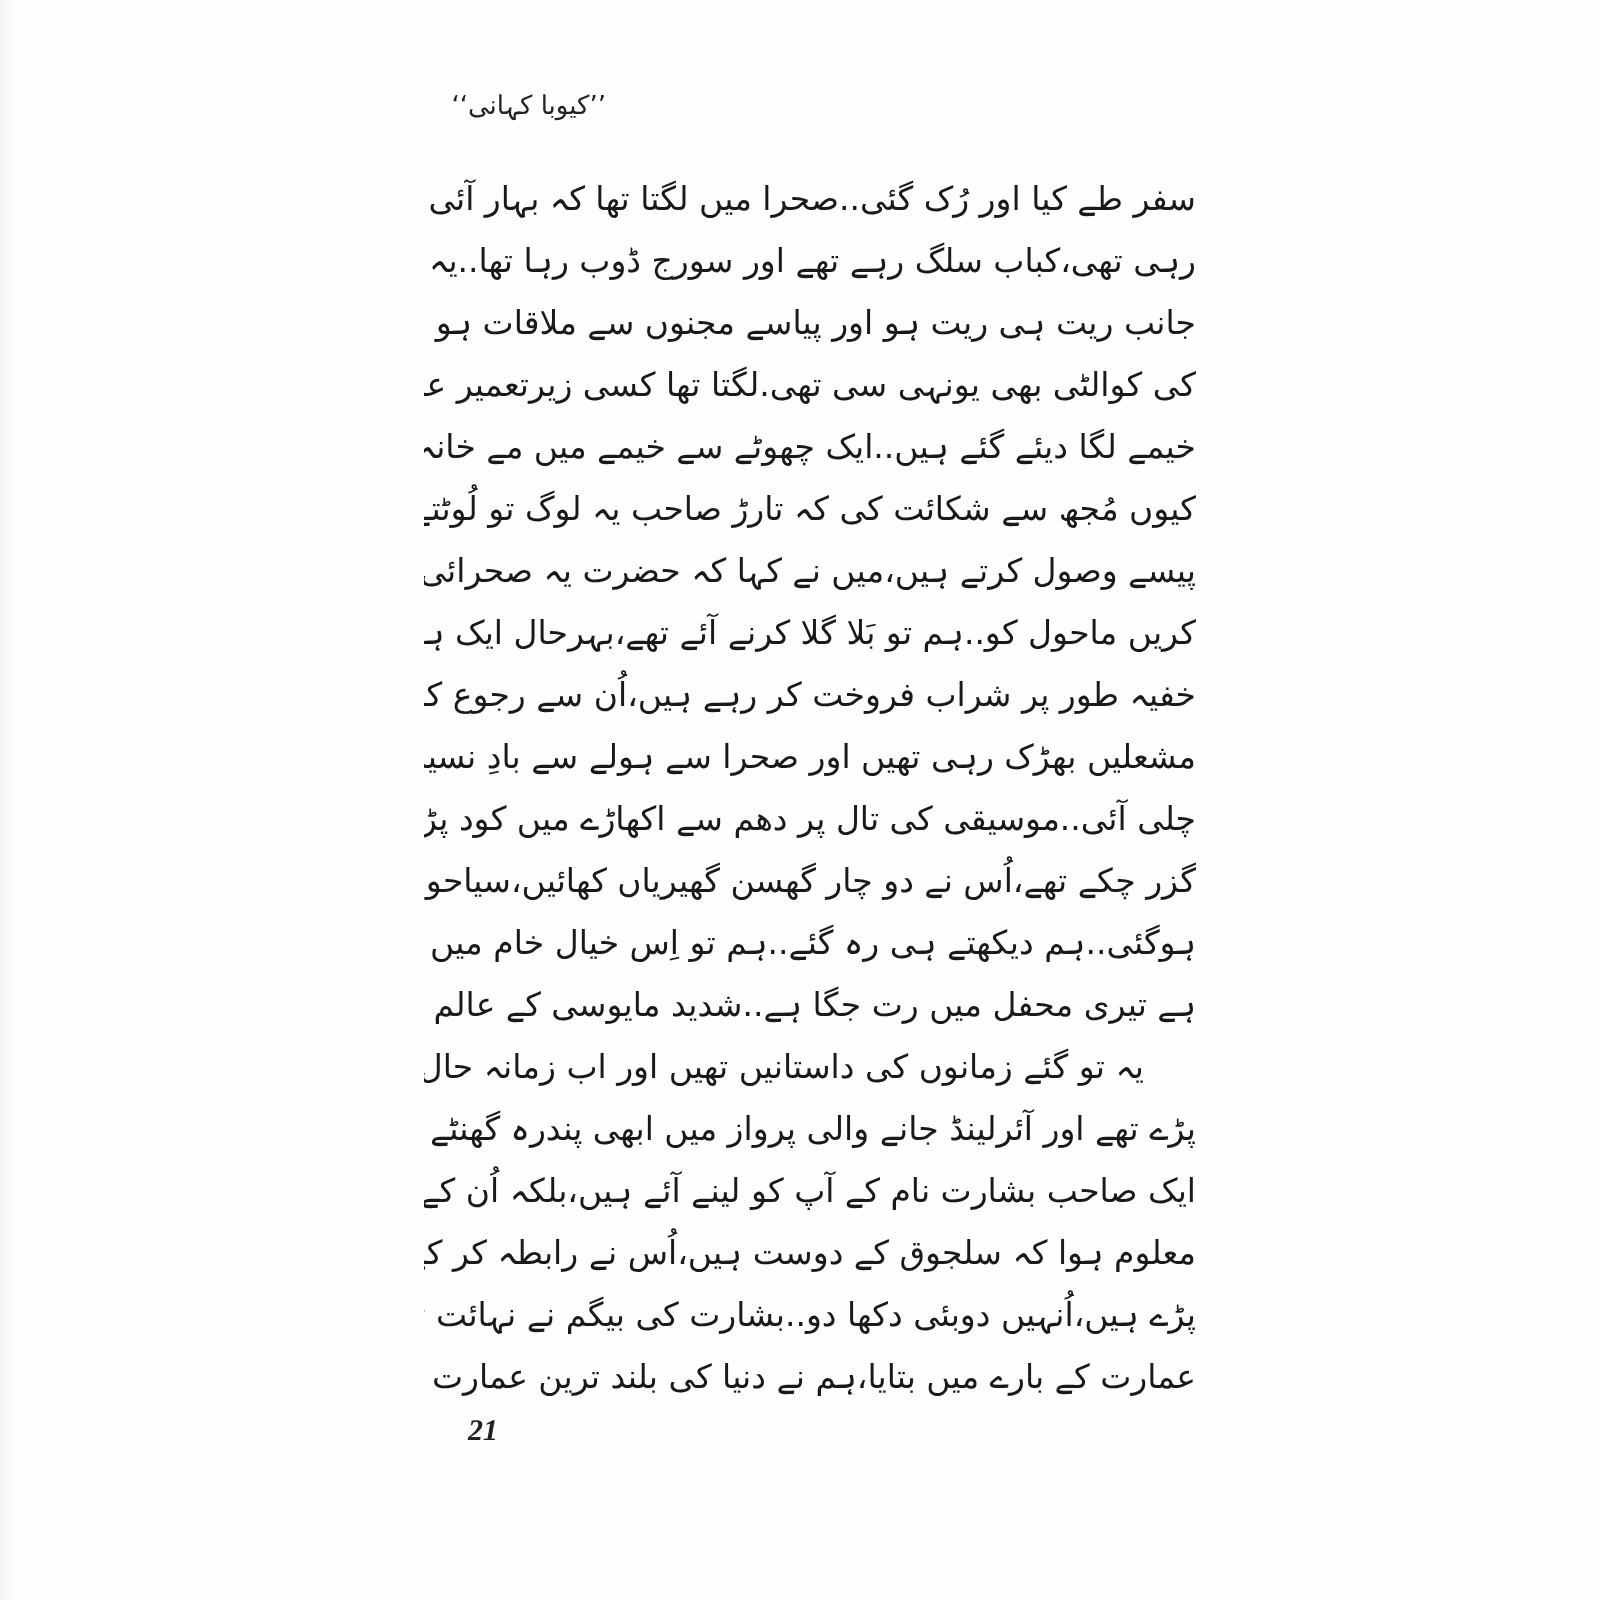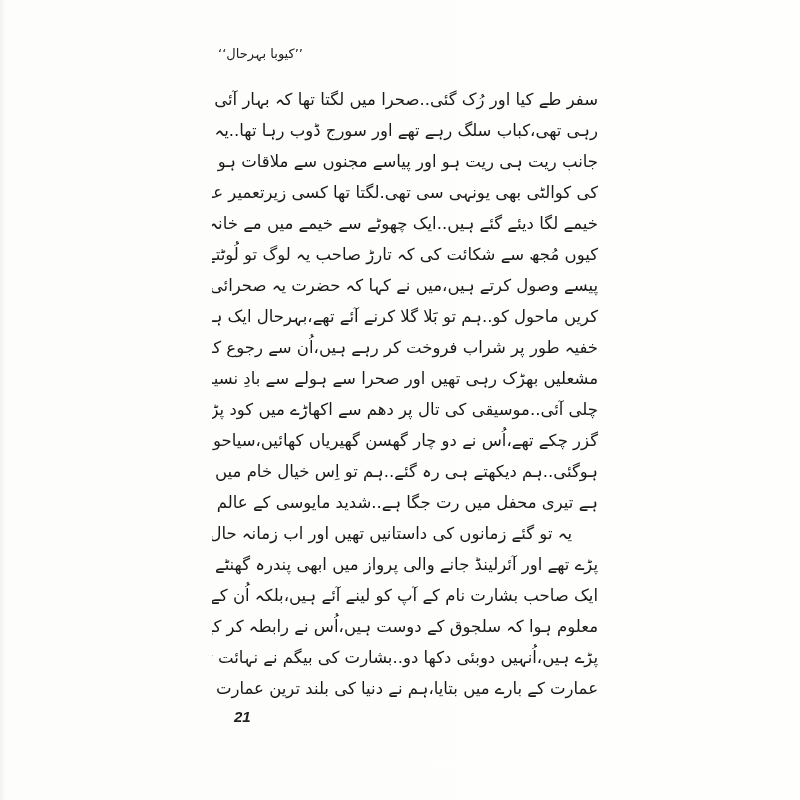--- a/index.html
+++ b/index.html
@@ -50,33 +50,33 @@
     .line.indent {
       padding-right: 26px;
     }
     .line.para-end {
       text-align-last: justify;
     }
     .page-number {
       position: absolute;
       top: 708px;
       left: 234px;
-      font-family: Liberation Sans, sans-serif;
+      font-family: Liberation Serif, serif;
       font-style: italic;
       font-weight: 600;
       font-size: 15px;
       color: #222;
     }
   </style>
 </head>
 <body>
 
 <div class="page">
 
-  <div class="running-head">’’کیوبا بہرحال‘‘</div>
+  <div class="running-head">’’کیوبا کہانی‘‘</div>
 
   <div class="text-block">
     <div class="line">سفر طے کیا اور رُک گئی..صحرا میں لگتا تھا کہ بہار آئی ہو...خیمے لگے ہوئے تھے.عربی موسیقی سُنائی دے</div>
     <div class="line">رہی تھی،کباب سلگ رہے تھے اور سورج ڈوب رہا تھا..یہ صحرائی کیمپ صحرا کے اندر نہ تھا کہ ہر</div>
     <div class="line">جانب ریت ہی ریت ہو اور پیاسے مجنوں سے ملاقات ہو جائے..شاہراہ کی قربت میں تھا.ریت</div>
     <div class="line">کی کوالٹی بھی یونہی سی تھی.لگتا تھا کسی زیرتعمیر عمارت میں استعمال ہونے والی ریت کو بچھا کر اُس پر</div>
     <div class="line">خیمے لگا دیئے گئے ہیں..ایک چھوٹے سے خیمے میں مے خانہ آباد تھا..ایک پاکستانی نے جانے</div>
     <div class="line">کیوں مُجھ سے شکائت کی کہ تارڑ صاحب یہ لوگ تو لُوٹتے ہیں،ایک گلاس کے لئے پوری بوتل کے</div>
     <div class="line">پیسے وصول کرتے ہیں،میں نے کہا کہ حضرت یہ صحرائی ماحول کے پیسے ہیں تو وہ کہنے لگے،دفع</div>
     <div class="line">کریں ماحول کو..ہم تو بَلا گلا کرنے آئے تھے،بہرحال ایک ہم وطن صاحب جو دوبئی میں مقیم ہیں،</div>

